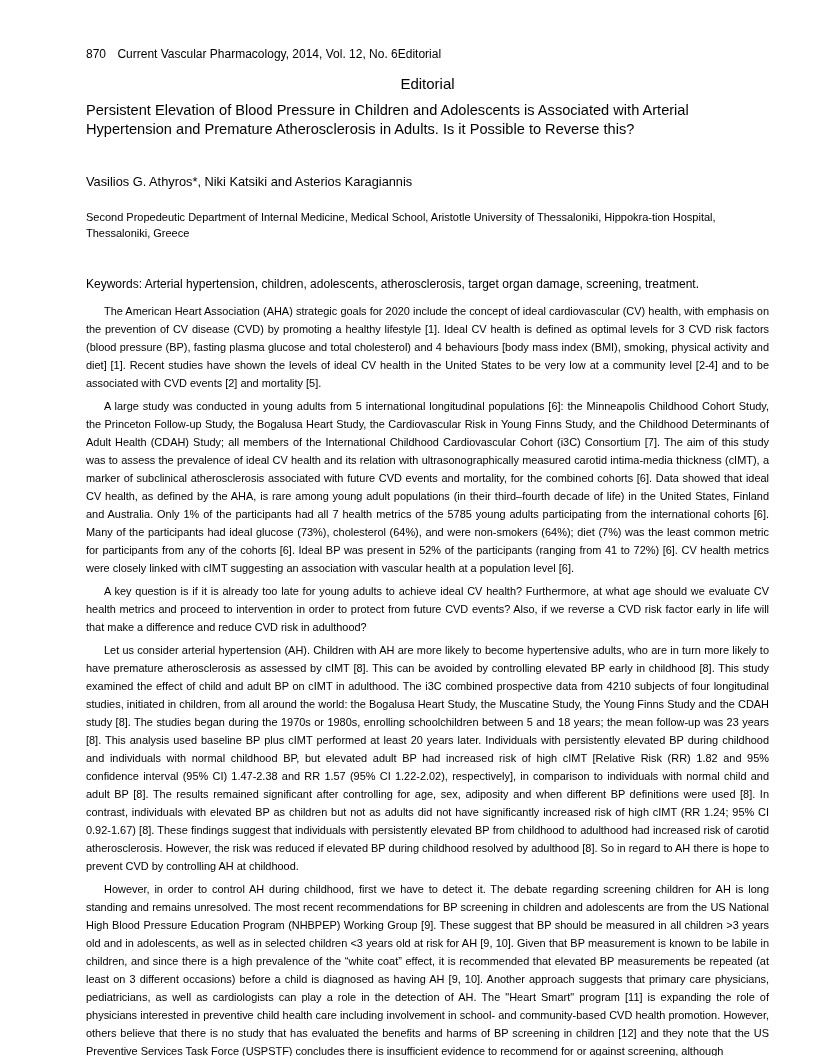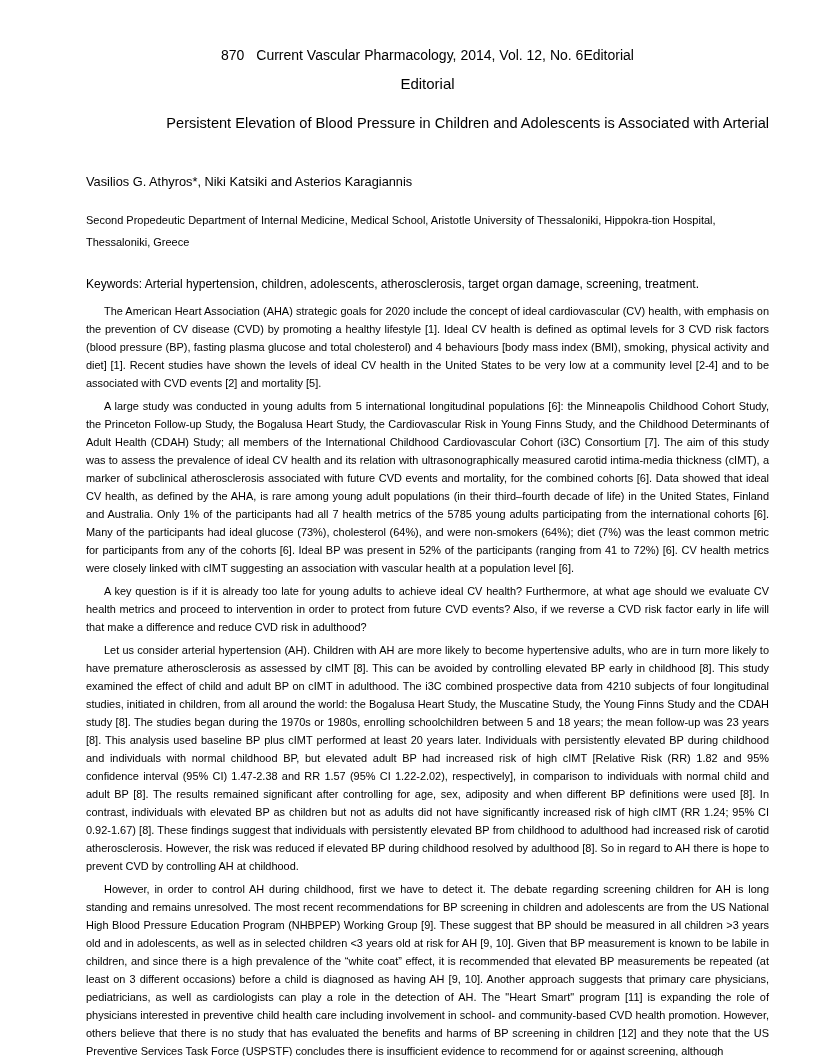--- a/index.html
+++ b/index.html
@@ -1,41 +1,42 @@
 <!DOCTYPE html>
 <html><head>
 <meta charset="utf-8">
 <style>
   html, body { margin: 0; padding: 0; background: #ffffff; }
   body { width: 816px; height: 1056px; position: relative; overflow: hidden; color: #000; font-family: "Liberation Sans", sans-serif; }
-  .running-head { position: absolute; top: 47px; left: 86px; width: 683px; font-size: 14px; display: flex; justify-content: center; }
+  .running-head { position: absolute; top: 47px; left: 86px; width: 683px; font-size: 12px; display: flex; justify-content: flex-start; }
   .running-head .left span.pg { margin-right: 8px; }
   .section-label { position: absolute; top: 75px; left: 86px; width: 683px; text-align: center; font-size: 15px; }
-  .title { position: absolute; top: 114px; left: 86px; width: 683px; text-align: right; font-size: 14.6px; line-height: 19px; }
+  .title { position: absolute; top: 101px; left: 86px; width: 683px; text-align: left; font-size: 14.6px; line-height: 19px; }
   .authors { position: absolute; top: 174px; left: 86px; font-size: 12.8px; }
-  .affiliation { position: absolute; top: 209px; left: 86px; width: 670px; font-size: 11px; line-height: 22px; }
+  .affiliation { position: absolute; top: 209px; left: 86px; width: 670px; font-size: 11px; line-height: 16px; }
   .keywords { position: absolute; top: 261px; left: 86px; width: 683px; font-size: 12px; margin-top: 16px; }
   .body { position: absolute; top: 302px; left: 86px; width: 683px; font-size: 10.95px; line-height: 18px; text-align: justify; }
   .body p { margin: 0 0 5px 0; text-indent: 18px; hyphens: manual; }
 </style>
 </head>
 <body>
 
 <div class="running-head">
   <div class="left">
     <span class="pg">870</span>
     <span>Current Vascular Pharmacology, 2014, Vol. 12, No. 6</span>
   </div>
   <div>Editorial</div>
 </div>
 
 <div class="section-label">Editorial</div>
 
 <div class="title">
   <div>Persistent Elevation of Blood Pressure in Children and Adolescents is Associated with Arterial</div>
+  <div>Hypertension and Premature Atherosclerosis in Adults. Is it Possible to Reverse this?</div>
 </div>
 
 <div class="authors">Vasilios G. Athyros*, Niki Katsiki and Asterios Karagiannis</div>
 
 <div class="affiliation">Second Propedeutic Department of Internal Medicine, Medical School, Aristotle University of Thessaloniki, Hippokra-tion Hospital, Thessaloniki, Greece</div>
 
 <div class="keywords">Keywords: Arterial hypertension, children, adolescents, atherosclerosis, target organ damage, screening, treatment.</div>
 
 <div class="body">
   <p>The American Heart Association (AHA) strategic goals for 2020 include the concept of ideal cardiovascular (CV) health, with emphasis on the prevention of CV disease (CVD) by promoting a healthy lifestyle [1]. Ideal CV health is defined as opti­mal levels for 3 CVD risk factors (blood pressure (BP), fasting plasma glucose and total cholesterol) and 4 behaviours [body mass index (BMI), smoking, physical activity and diet] [1]. Recent studies have shown the levels of ideal CV health in the United States to be very low at a community level [2-4] and to be associated with CVD events [2] and mortality [5].</p>

